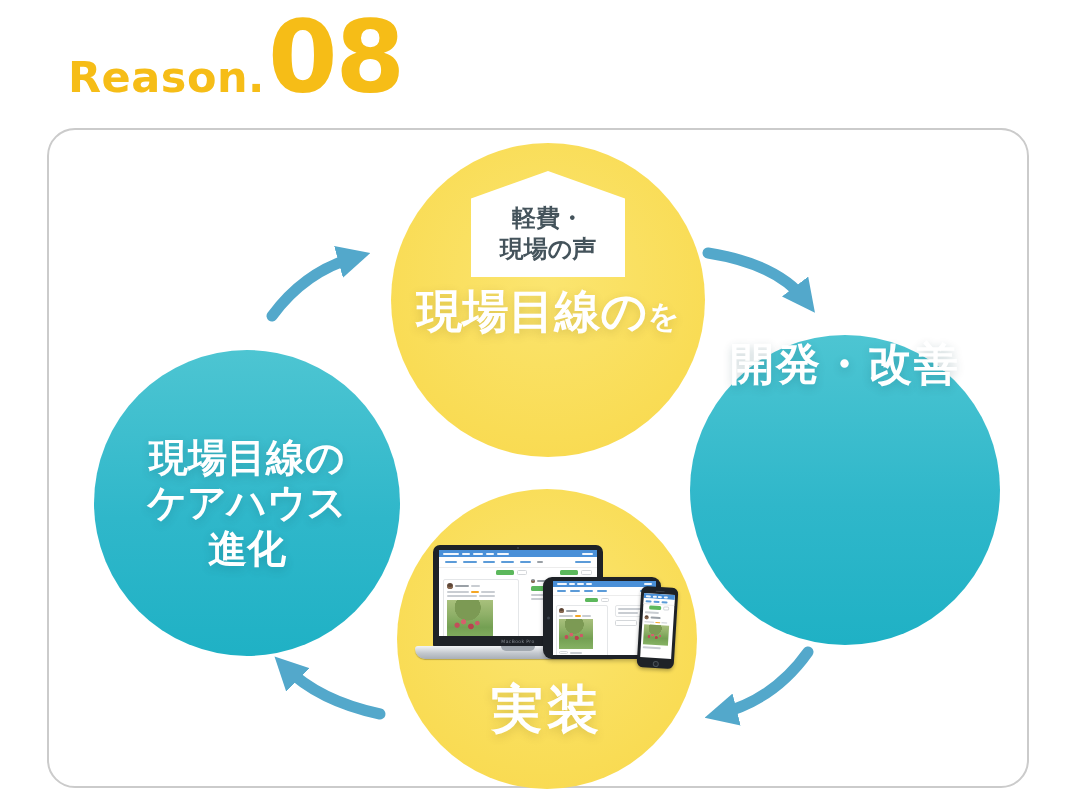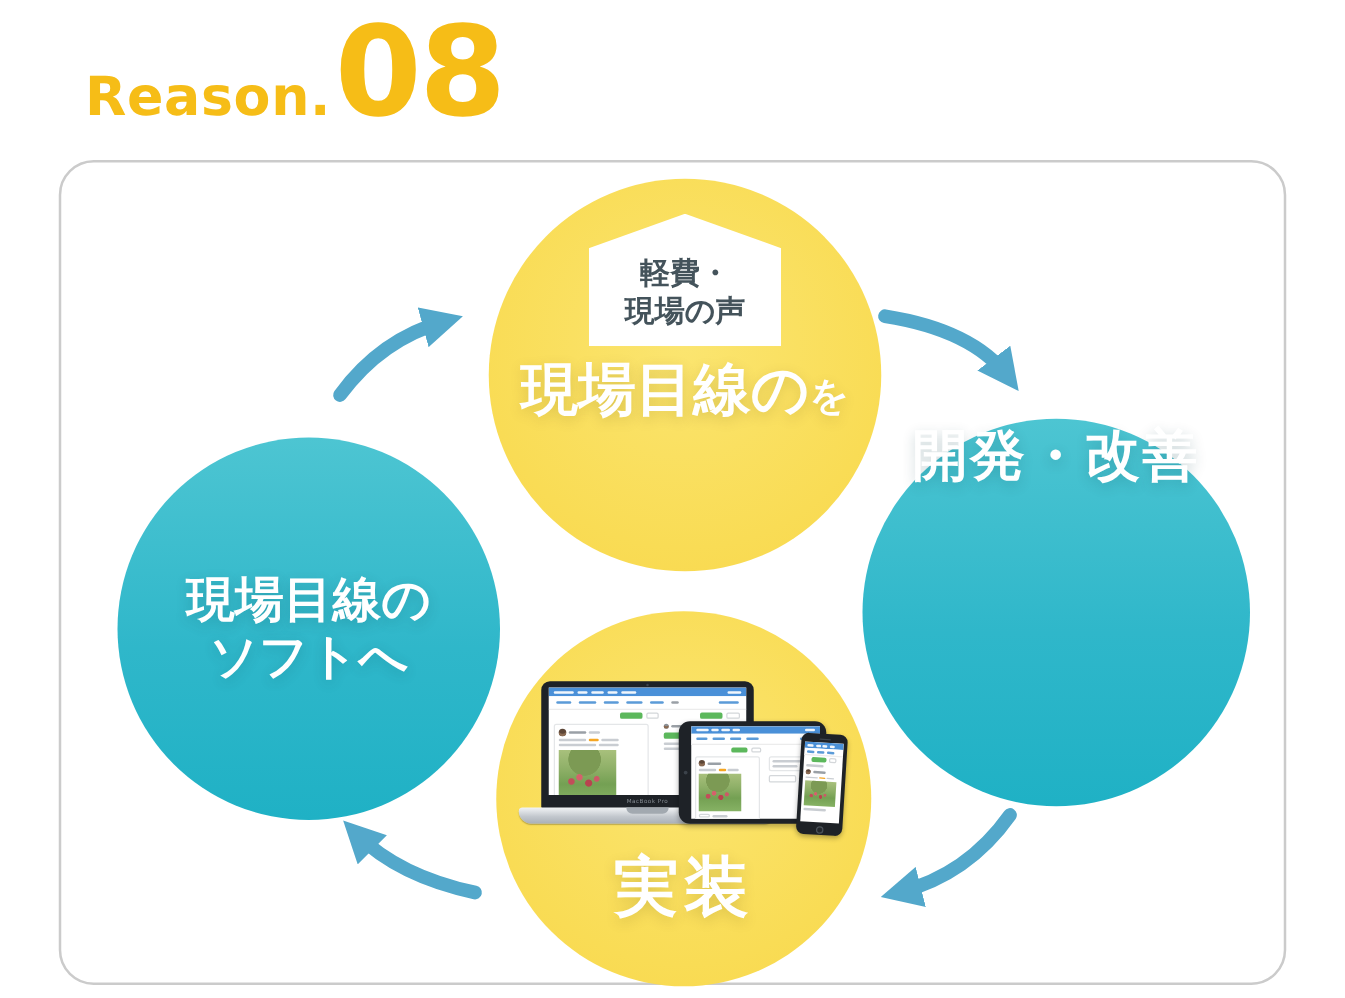--- a/index.html
+++ b/index.html
@@ -124,21 +124,22 @@
     </div>
   </div>
 
   <div class="circle c-teal c-right">
     <div class="circle-label lbl-right">開発・改善</div>
   </div>
 
   <div class="circle c-teal c-left">
     <div class="circle-label lbl-left">
       <span>現場目線の</span><br>
-      <span>ソフトへ</span><br>
+      <span>ケアハウス</span><br>
+      <span>進化</span>
     </div>
   </div>
 
   <div class="circle c-yellow c-bottom">
     <div class="circle-label lbl-bottom">実装</div>
   </div>
 
   <div class="devices">
 
     <div class="laptop">

